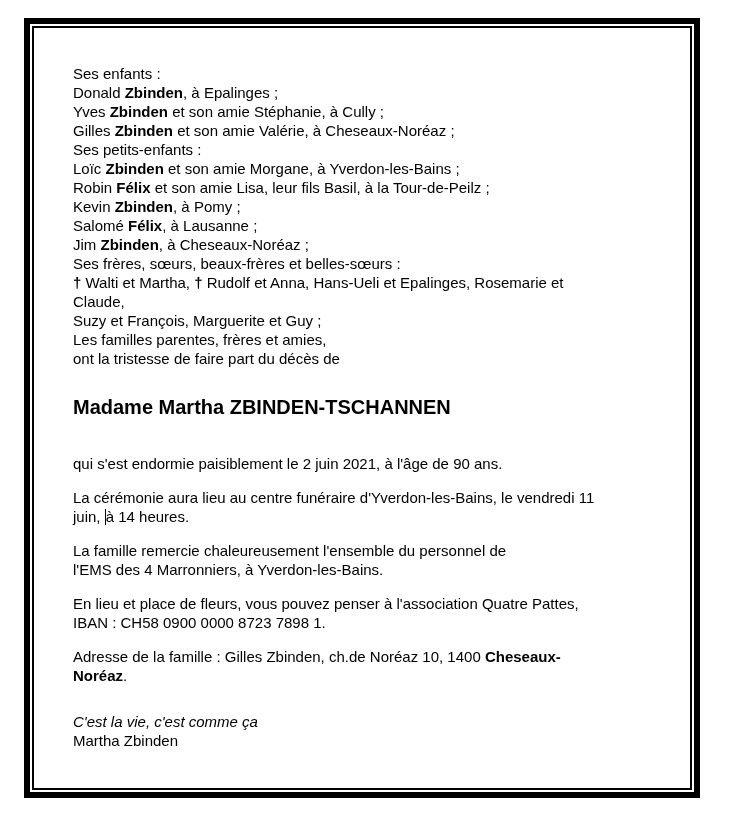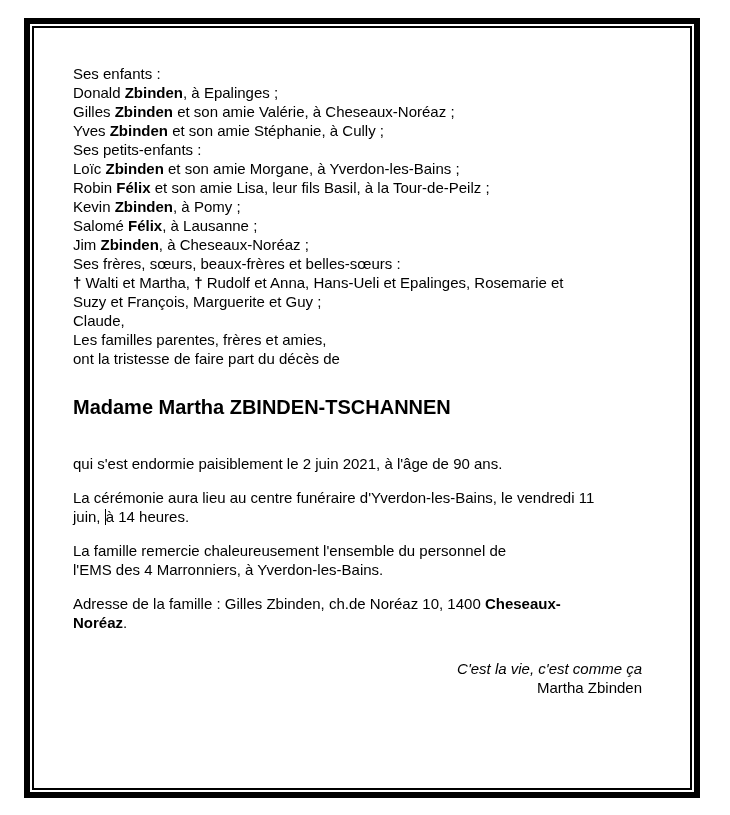--- a/index.html
+++ b/index.html
@@ -51,67 +51,70 @@
   .para { margin: 0 0 15px 0; }
   .caret {
     display: inline-block;
     width: 1px;
     height: 16px;
     background: #000000;
     vertical-align: -3px;
   }
   .closing {
     margin-top: 27px;
-    text-align: right;
     font-size: 15px;
     line-height: 19px;
   }
   .quote { font-style: italic; }
 </style>
 </head>
 <body>
 
 <div class="page">
   <div class="frame">
     <div class="frame-inner">
 
       <div class="family">
           <div class="line"><span>Ses enfants :</span></div>
           <div class="line"><span>Donald </span><span class="b">Zbinden</span><span>, à Epalinges ;</span></div>
+          <div class="line"><span>Yves </span><span class="b">Zbinden</span><span> et son amie Stéphanie, à Cully ;</span></div>
           <div class="line"><span>Gilles </span><span class="b">Zbinden</span><span> et son amie Valérie, à Cheseaux-Noréaz ;</span></div>
-          <div class="line"><span>Yves </span><span class="b">Zbinden</span><span> et son amie Stéphanie, à Cully ;</span></div>
           <div class="line"><span>Ses petits-enfants :</span></div>
           <div class="line"><span>Loïc </span><span class="b">Zbinden</span><span> et son amie Morgane, à Yverdon-les-Bains ;</span></div>
           <div class="line"><span>Robin </span><span class="b">Félix</span><span> et son amie Lisa, leur fils Basil, à la Tour-de-Peilz ;</span></div>
           <div class="line"><span>Kevin </span><span class="b">Zbinden</span><span>, à Pomy ;</span></div>
           <div class="line"><span>Salomé </span><span class="b">Félix</span><span>, à Lausanne ;</span></div>
           <div class="line"><span>Jim </span><span class="b">Zbinden</span><span>, à Cheseaux-Noréaz ;</span></div>
           <div class="line"><span>Ses frères, sœurs, beaux-frères et belles-sœurs :</span></div>
           <div class="line"><span class="b">†</span><span> Walti et Martha, </span><span class="b">†</span><span> Rudolf et Anna, Hans-Ueli et Epalinges, Rosemarie et</span></div>
+          <div class="line"><span>Claude,</span></div>
           <div class="line"><span>Suzy et François, Marguerite et Guy ;</span></div>
-          <div class="line"><span>Claude,</span></div>
           <div class="line"><span>Les familles parentes, frères et amies,</span></div>
           <div class="line"><span>ont la tristesse de faire part du décès de</span></div>
         </div>
 
       <h1 class="title">Madame Martha ZBINDEN-TSCHANNEN</h1>
 
       <div class="paragraphs">
         <div class="para">
             <div class="line"><span>qui s'est endormie paisiblement le 2 juin 2021, à l'âge de 90 ans.</span></div>
           </div>
         <div class="para">
             <div class="line"><span>La cérémonie aura lieu au centre funéraire d'Yverdon-les-Bains, le vendredi 11</span></div>
             <div class="line"><span>juin, </span><span class="caret"></span><span>à 14 heures.</span></div>
           </div>
         <div class="para">
             <div class="line"><span>La famille remercie chaleureusement l'ensemble du personnel de</span></div>
             <div class="line"><span>l'EMS des 4 Marronniers, à Yverdon-les-Bains.</span></div>
           </div>
         <div class="para">
+            <div class="line"><span>En lieu et place de fleurs, vous pouvez penser à l'association Quatre Pattes,</span></div>
+            <div class="line"><span>IBAN : CH58 0900 0000 8723 7898 1.</span></div>
+          </div>
+        <div class="para">
             <div class="line"><span>Adresse de la famille : Gilles Zbinden, ch.de Noréaz 10, 1400 </span><span class="b">Cheseaux-</span></div>
             <div class="line"><span class="b">Noréaz</span><span>.</span></div>
           </div>
       </div>
 
       <div class="closing">
         <div class="quote">C'est la vie, c'est comme ça</div>
         <div class="signature">Martha Zbinden</div>
       </div>
 

